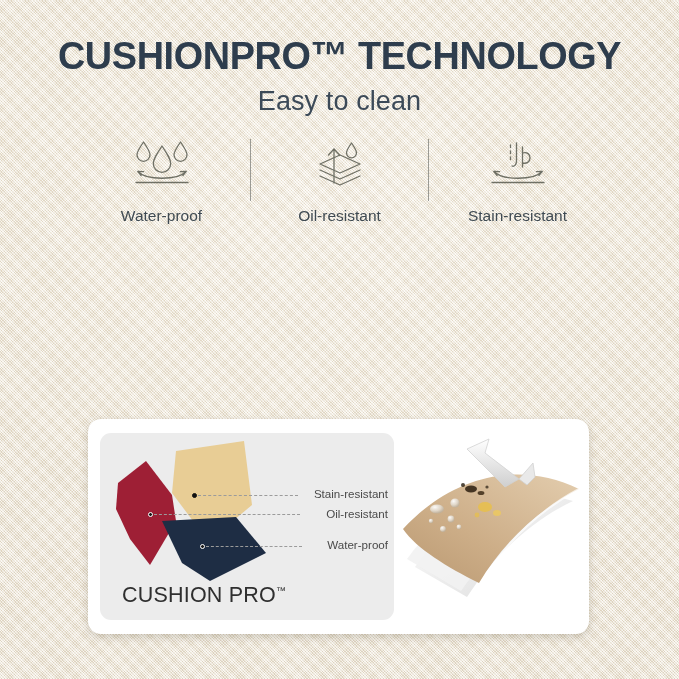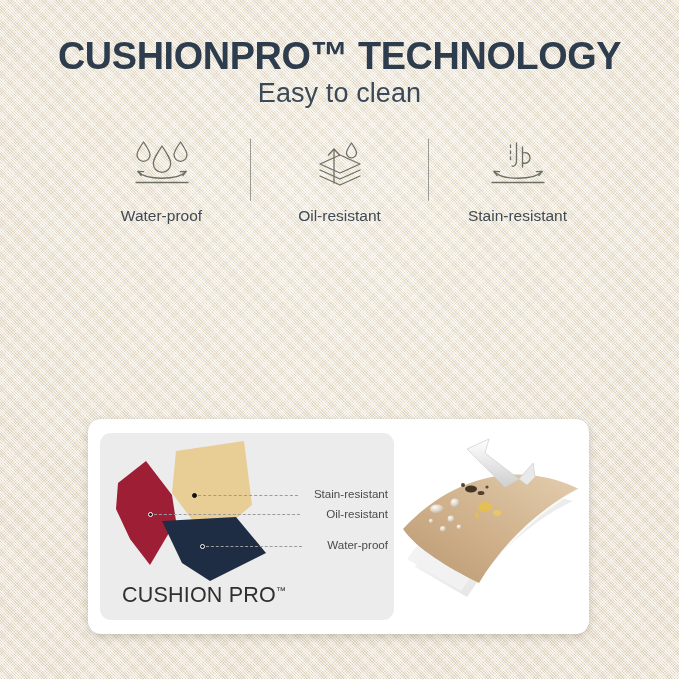--- a/index.html
+++ b/index.html
@@ -37,20 +37,21 @@
   #title {
     margin-top: 34px;
     font-size: 39px;
     font-weight: bold;
     letter-spacing: -0.4px;
     color: #2e3d4d;
     white-space: nowrap;
     transform: scaleX(0.97);
   }
   #subtitle {
+    margin-top: 8px;
     font-size: 27px;
     font-weight: normal;
     color: #3c4a58;
     letter-spacing: 0.1px;
   }
 
   
   #features {
     position: absolute;
     top: 137px;

